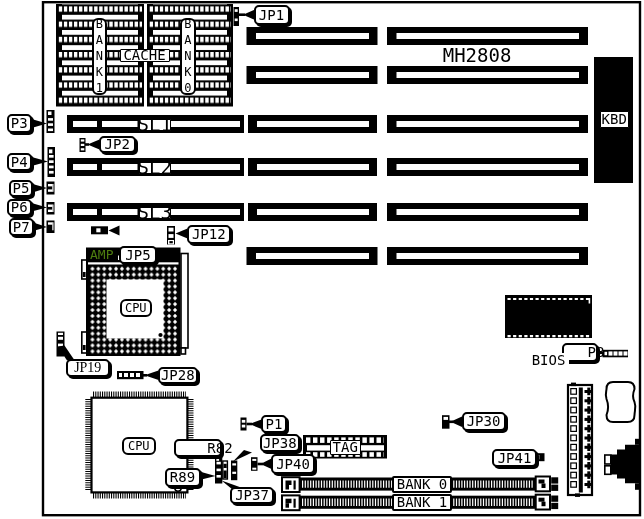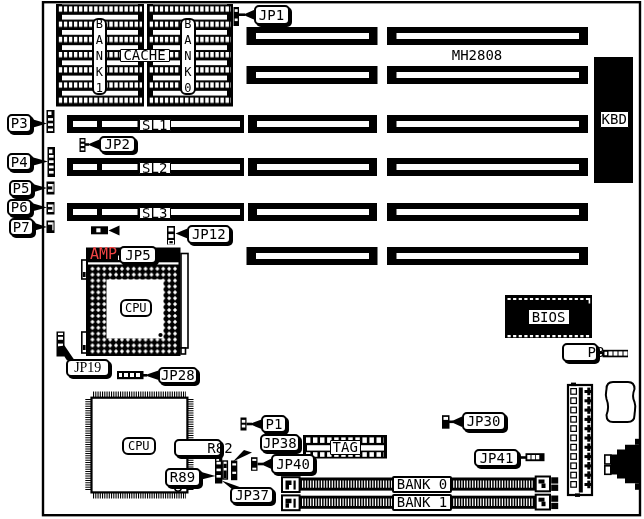--- a/index.html
+++ b/index.html
@@ -8,24 +8,24 @@
   #gfx{position:absolute;left:0;top:0;z-index:1;}
   .lbl{position:absolute;z-index:2;display:flex;align-items:center;justify-content:center;
        box-sizing:border-box;background:#fff;color:#000;border:2px solid #000;
        font-size:14px;line-height:1;white-space:pre;}
   .callout{border-radius:5px;box-shadow:2px 2px 0 #000;}
   .embed{border-width:2px;border-radius:2px;box-shadow:none;}
   .thin{border-width:1.5px;border-radius:1px;}
   .cpu{border-width:2.5px;border-radius:6px;font-size:12px;}
   .bankv{border-radius:6px;writing-mode:vertical-rl;text-orientation:upright;
          font-size:12px;letter-spacing:2px;overflow:hidden;}
-  .bare{border:none;background:#fff;}
+  .bare{border:none;background:#fff;margin-top:43px;}
   .ghost{border:none;background:transparent;}
-  .white{border:none;background:transparent;color:#ef4444;justify-content:flex-start;font-size:15px;}
-  .f13{font-size:14px;text-align:center;}
+  .white{border:none;background:transparent;color:#4d7c0f;justify-content:flex-start;font-size:13px;}
+  .f13{font-size:19px;text-align:center;}
 </style>
 </head>
 <body>
 
 <div id="stage">
 
 <svg id="gfx" width="644" height="519" viewBox="0 0 644 519">
   <defs>
     <pattern id="cpins" x="58" y="6.4" width="5.05" height="15.2" patternUnits="userSpaceOnUse">
       <rect x="0.8" y="0" width="3.4" height="5.3" fill="#fff"></rect>
@@ -405,21 +405,21 @@
   <div class="lbl callout" style="left:187px;top:224.5px;width:43.5px;height:19px;">JP12</div>
   <div class="lbl callout" style="left:66px;top:358.5px;width:43.5px;height:18px;font-family:Liberation Serif, serif;">JP19</div>
   <div class="lbl callout" style="left:158px;top:366.5px;width:39.5px;height:17.5px;">JP28</div>
   <div class="lbl callout" style="left:261px;top:415px;width:26px;height:18px;">P1</div>
   <div class="lbl callout" style="left:260px;top:433.5px;width:39.5px;height:18.5px;">JP38</div>
   <div class="lbl callout" style="left:271px;top:453.5px;width:44px;height:20px;">JP40</div>
   <div class="lbl callout" style="left:230px;top:486.5px;width:44px;height:17.5px;">JP37</div>
   <div class="lbl callout" style="left:174px;top:438.5px;width:31px;height:18.5px;padding-left:44px;">R82</div>
   <div class="lbl callout" style="left:164.5px;top:467.5px;width:36px;height:19.5px;">R89</div>
   <div class="lbl callout" style="left:461.5px;top:411.5px;width:44px;height:19.5px;">JP30</div>
-  <div class="lbl callout" style="left:474px;top:448.5px;width:45px;height:18.5px;">JP41</div>
+  <div class="lbl callout" style="left:492px;top:448.5px;width:45px;height:18.5px;">JP41</div>
   <div class="lbl callout" style="left:562px;top:343px;width:27.5px;height:18.5px;padding-left:32px;">P8</div>
 
   <div class="lbl embed thin f13" style="left:139px;top:118.5px;width:31.5px;height:12.5px;">SL1</div>
   <div class="lbl embed thin f13" style="left:139px;top:161.5px;width:31.5px;height:12.5px;">SL2</div>
   <div class="lbl embed thin f13" style="left:139px;top:206.5px;width:31.5px;height:12.5px;text-decoration:underline;">SL3</div>
   <div class="lbl embed thin" style="left:119.5px;top:48.5px;width:50px;height:13.5px;">CACHE</div>
   <div class="lbl embed bankv" style="left:91.5px;top:18px;width:15.5px;height:77px;">BANK1</div>
   <div class="lbl embed bankv" style="left:180px;top:18px;width:15.5px;height:77px;">BANK0</div>
   <div class="lbl cpu" style="left:119.5px;top:299px;width:32.5px;height:18px;">CPU</div>
   <div class="lbl cpu" style="left:122px;top:436.5px;width:33.5px;height:18.5px;">CPU</div>

